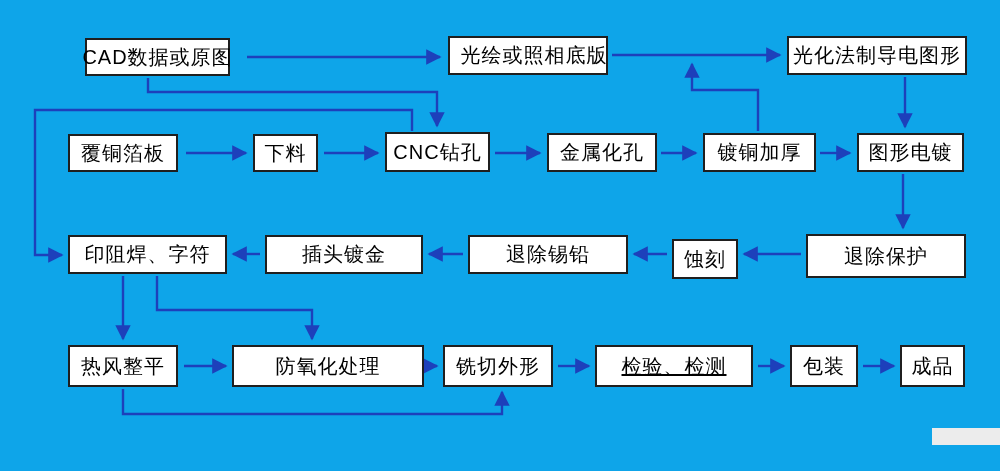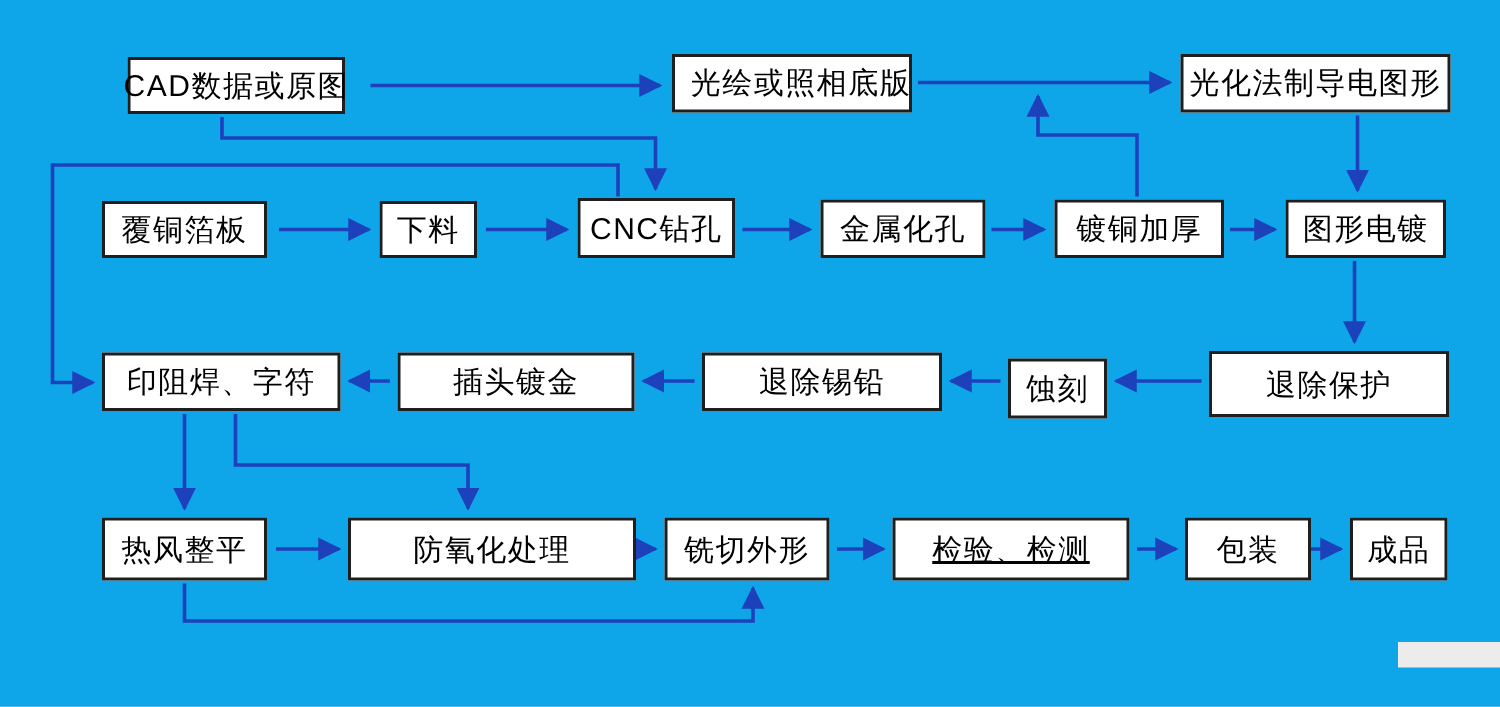--- a/index.html
+++ b/index.html
@@ -103,17 +103,17 @@
   <div class="node" style="left:68px;  top:235px; width:159px; height:39px;">印阻焊、字符</div>
   <div class="node" style="left:265px; top:235px; width:158px; height:39px;">插头镀金</div>
   <div class="node" style="left:468px; top:235px; width:160px; height:39px;">退除锡铅</div>
   <div class="node" style="left:672px; top:239px; width:66px;  height:40px;font-family:Liberation Serif, serif;">蚀刻</div>
   <div class="node" style="left:806px; top:234px; width:160px; height:44px;">退除保护</div>
 
   <div class="node" style="left:68px;  top:345px; width:110px; height:42px;">热风整平</div>
   <div class="node" style="left:232px; top:345px; width:192px; height:42px;">防氧化处理</div>
   <div class="node" style="left:443px; top:345px; width:110px; height:42px;">铣切外形</div>
   <div class="node" style="left:595px; top:345px; width:158px; height:42px;text-decoration:underline;">检验、检测</div>
-  <div class="node" style="left:790px; top:345px; width:84px;  height:42px;">包装</div>
+  <div class="node" style="left:790px; top:345px; width:68px;  height:42px;">包装</div>
   <div class="node" style="left:900px; top:345px; width:65px;  height:42px;">成品</div>
 
   <div class="watermark" style="left:932px; top:428px; width:68px; height:17px;"></div>
 </div>
 
 </body></html>

